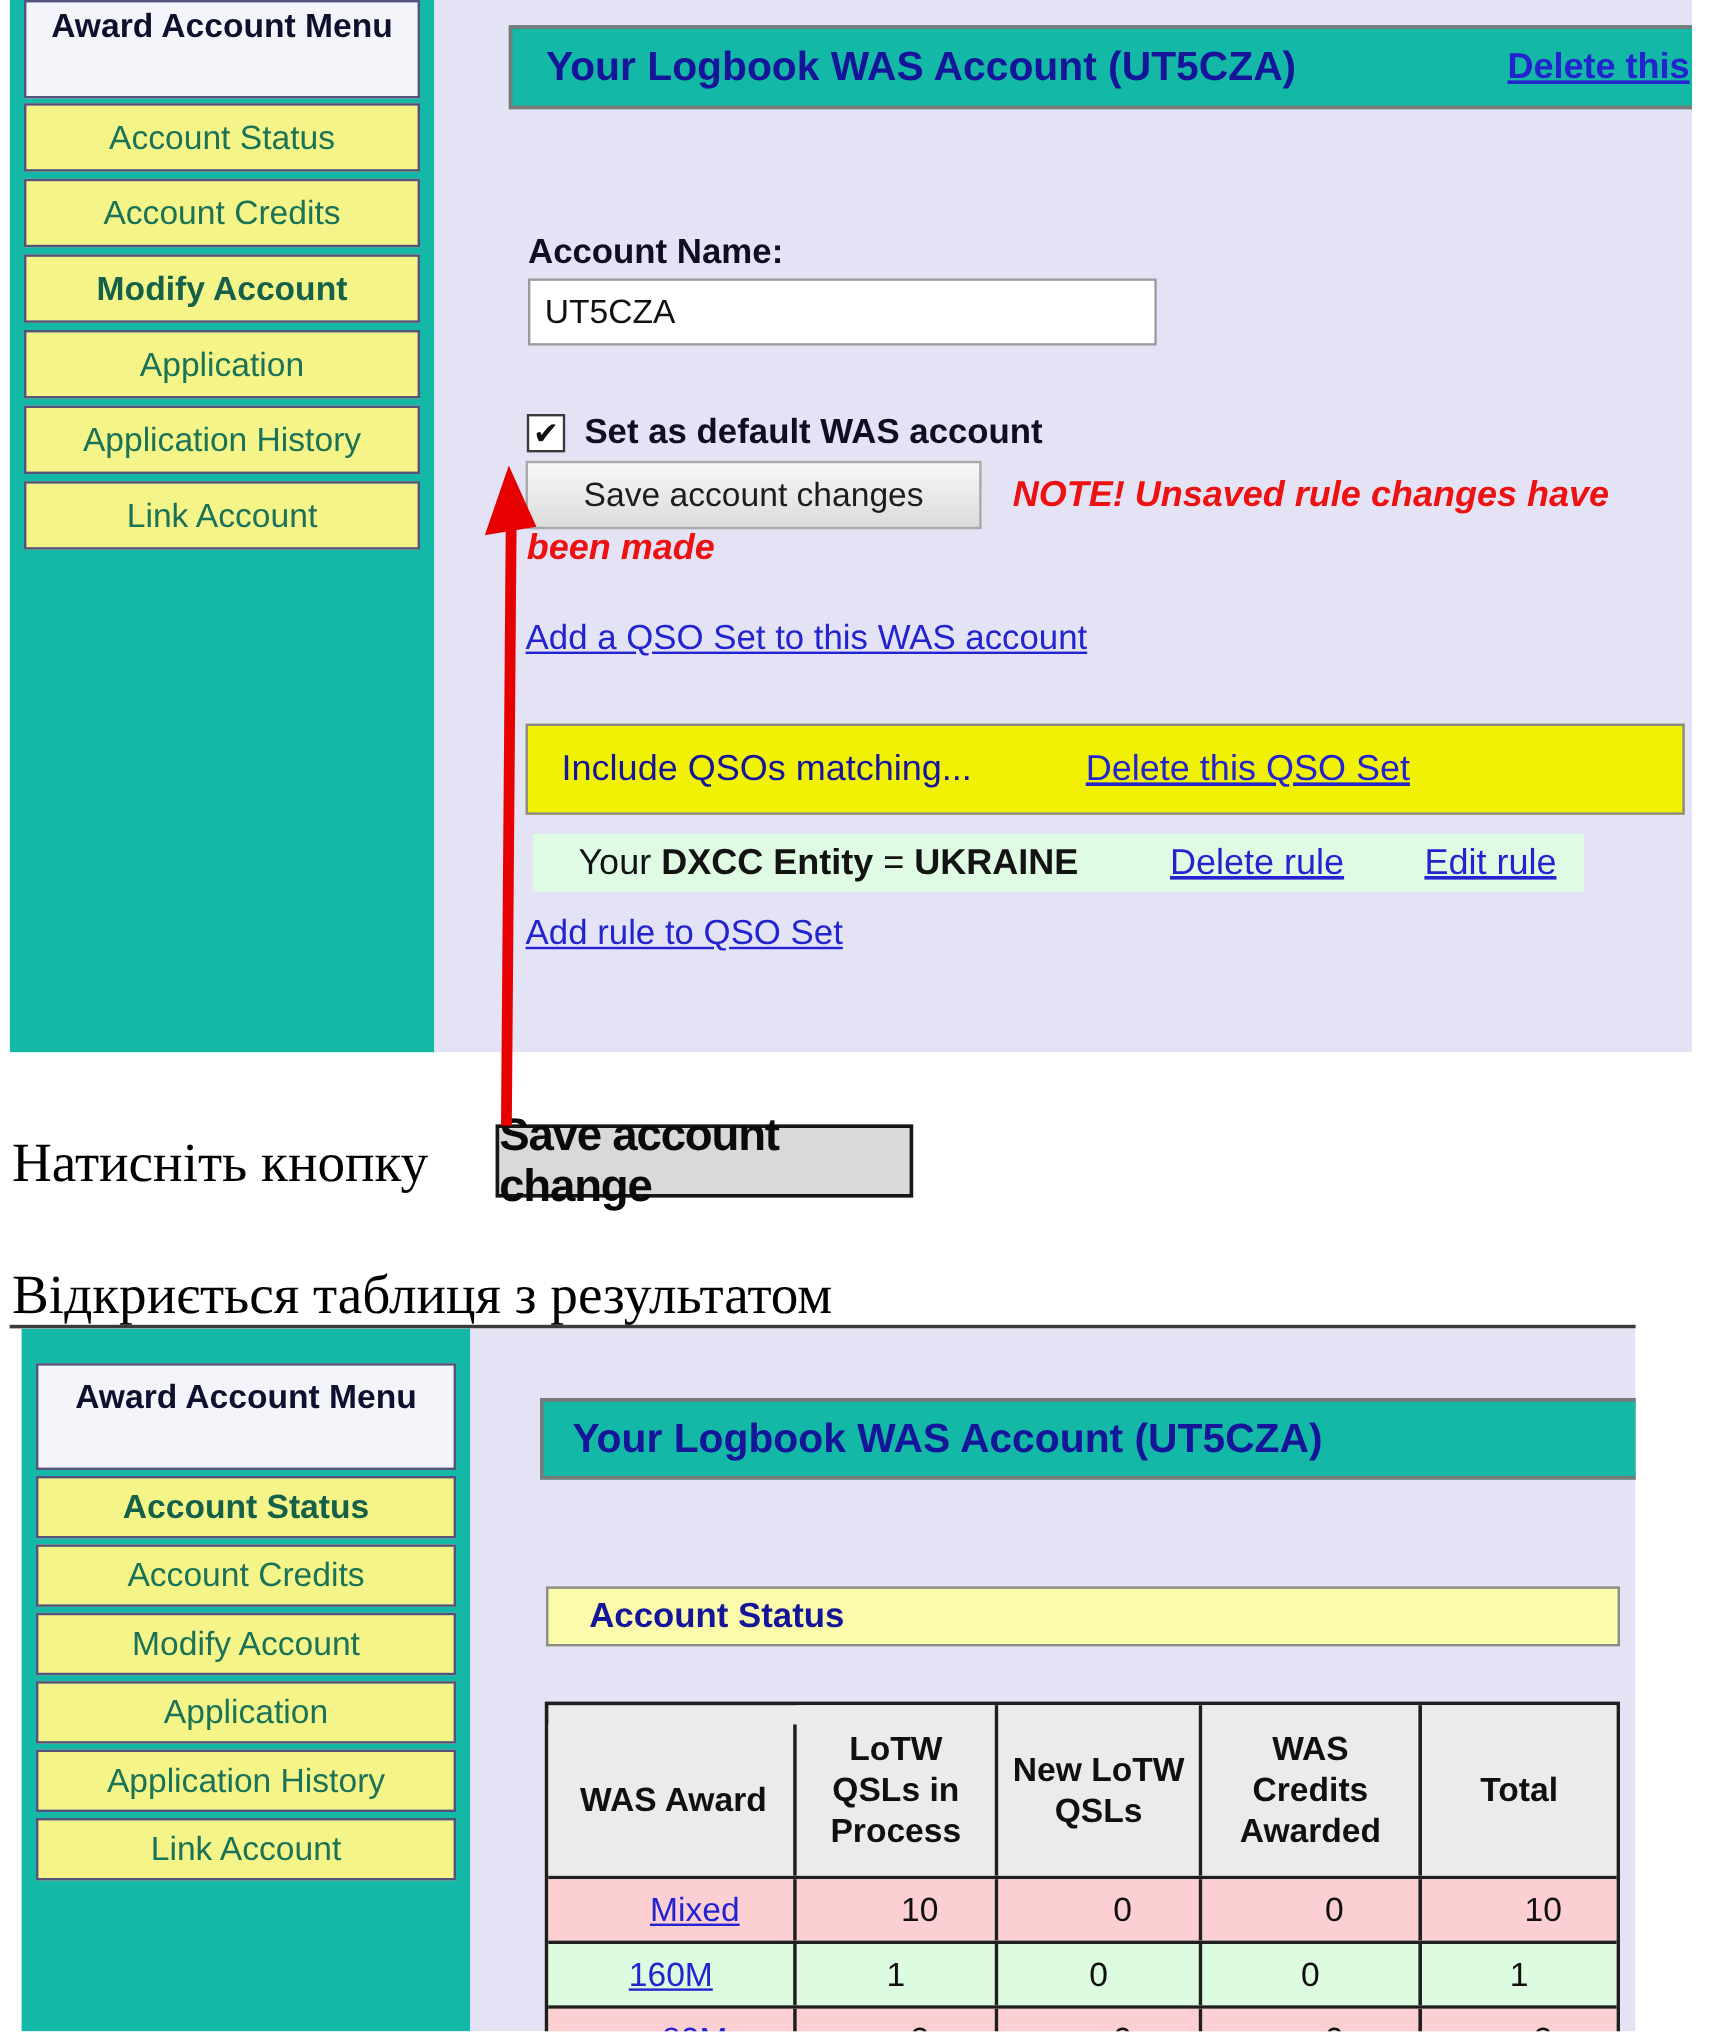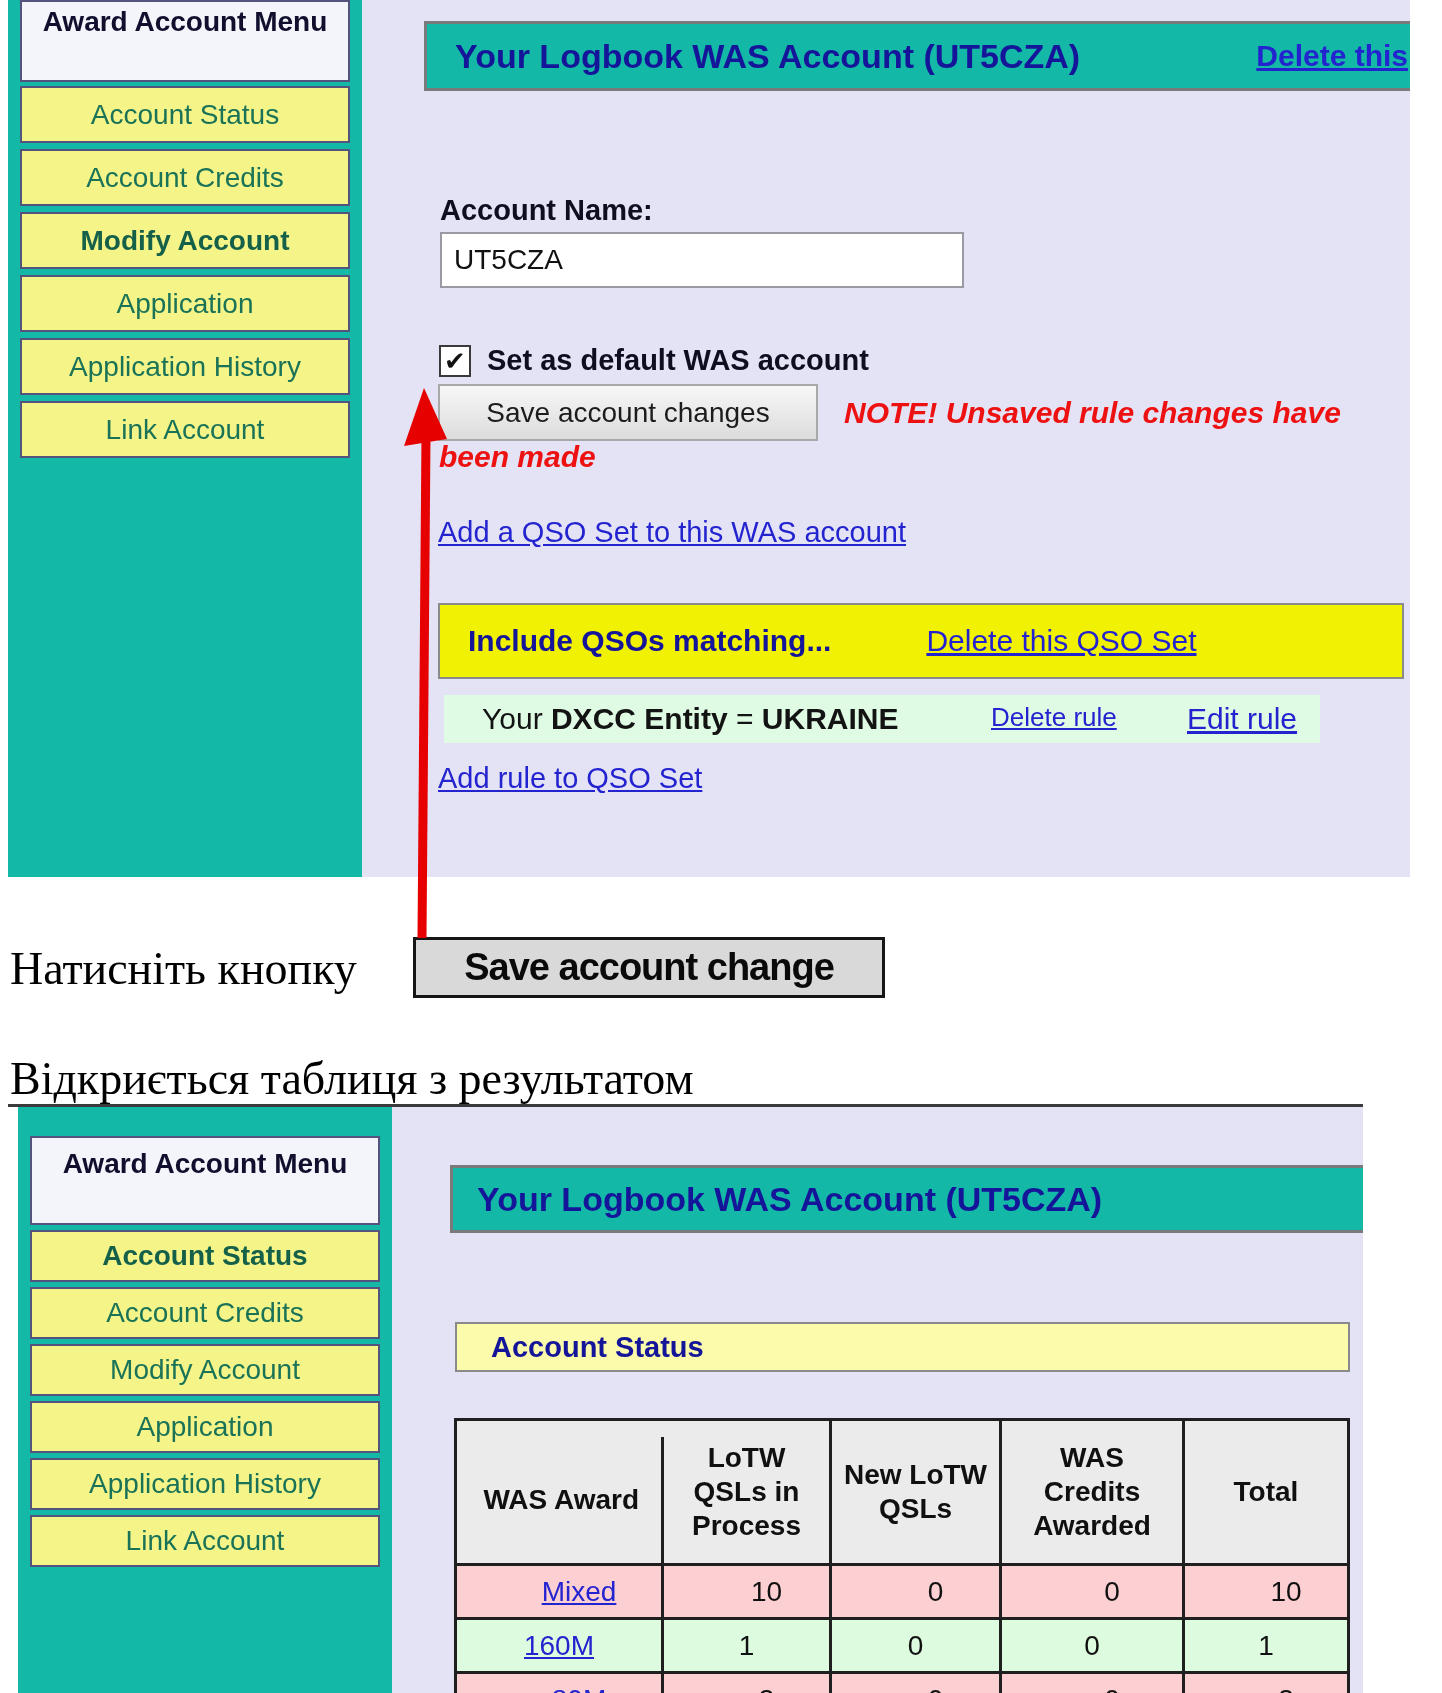--- a/index.html
+++ b/index.html
@@ -72,39 +72,39 @@
   .note1 { position:absolute; left:482px; top:396px; }
   .note2 { position:absolute; left:77px; top:440px; }
   .note1, .note2 { color:#ee1111; font-weight:bold; font-style:italic; font-size:30px; }
 
   .add-qso { position:absolute; left:76px; top:516px; font-size:29px; }
   .qso-bar {
     position:absolute; left:76px; top:603px; width:966px; height:76px;
     background:#f1f104; border:2px solid #8a8a8a;
     display:flex; align-items:center; padding-left:28px;
   }
-  .qso-bar .bar-title { color:#15159a; font-weight:bold; font-size:30px;text-align:right; }
+  .qso-bar .bar-title { color:#15159a; font-weight:normal; font-size:30px;text-align:right; }
   .qso-bar .link { margin-left:95px; font-size:30px; }
 
   .rule-row { position:absolute; left:82px; top:695px; width:876px; height:48px; background:#e0fbe4; }
   .rule-text { position:absolute; left:38px; top:7px; font-size:30px; color:#131313; }
   .rule-text b { font-weight:bold; }
-  .rule-del  { position:absolute; left:547px; top:7px; font-size:26px; }
+  .rule-del  { position:absolute; left:531px; top:7px; font-size:30px; }
   .rule-edit { position:absolute; left:743px; top:7px; font-size:30px; }
   .add-rule { position:absolute; left:76px; top:762px; font-size:29px; }
 
   
   .arrow-svg { position:absolute; left:402px; top:384px; width:64px; height:562px; z-index:5; }
 
   
   .annot { position:absolute; font-family:"Liberation Serif", serif; color:#000; font-size:46px; }
   .annot-1 { left:10px; top:942px; }
   .annot-2 { left:10px; top:1052px; }
   .annot-box {
-    position:absolute; left:413px; top:937px; width:472px; height:61px;
+    position:absolute; left:413px; top:937px; width:348px; height:61px;
     background:#d9d9d9; border:3px solid #161616;
     font-weight:bold; font-size:38px; color:#0a0a0a;
     display:flex; align-items:center; justify-content:center;
     letter-spacing:-1px;
   }
 
   
   .status-bar {
     position:absolute; left:63px; top:215px; width:895px; height:50px;
     background:#fbfbab; border:2px solid #8a8a8a;

